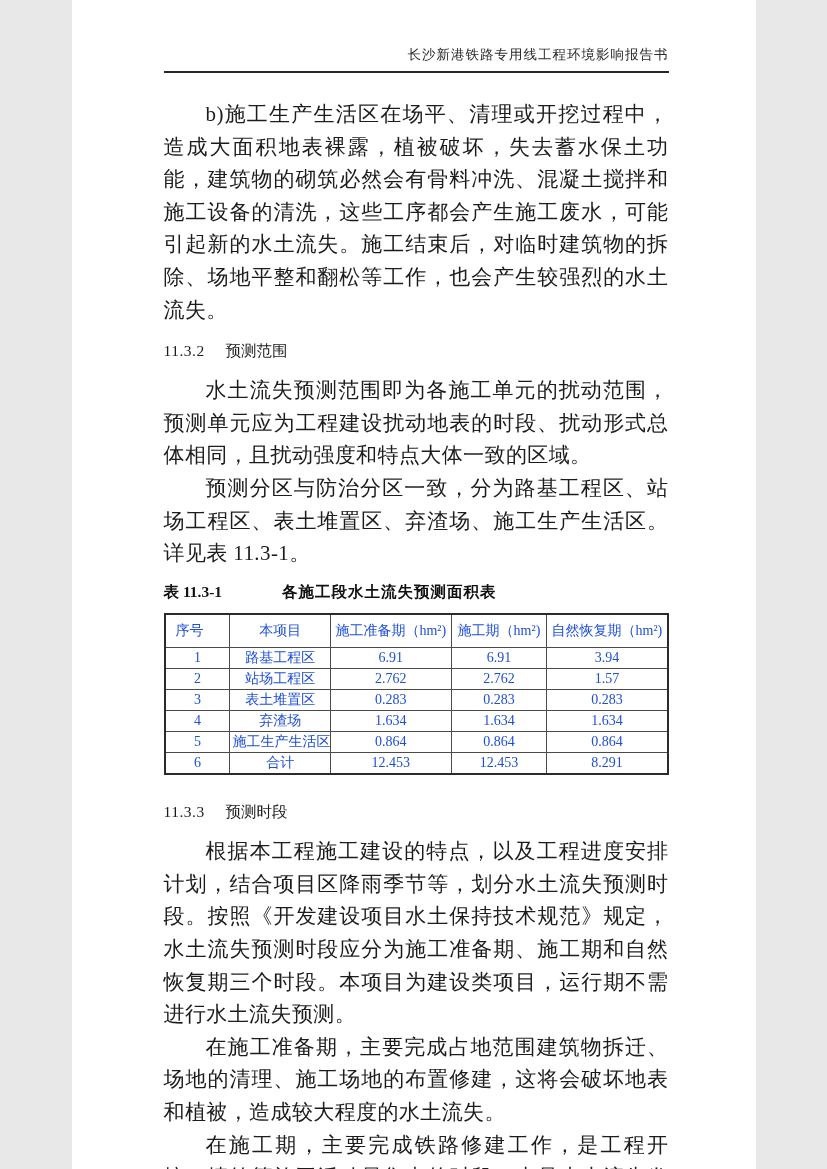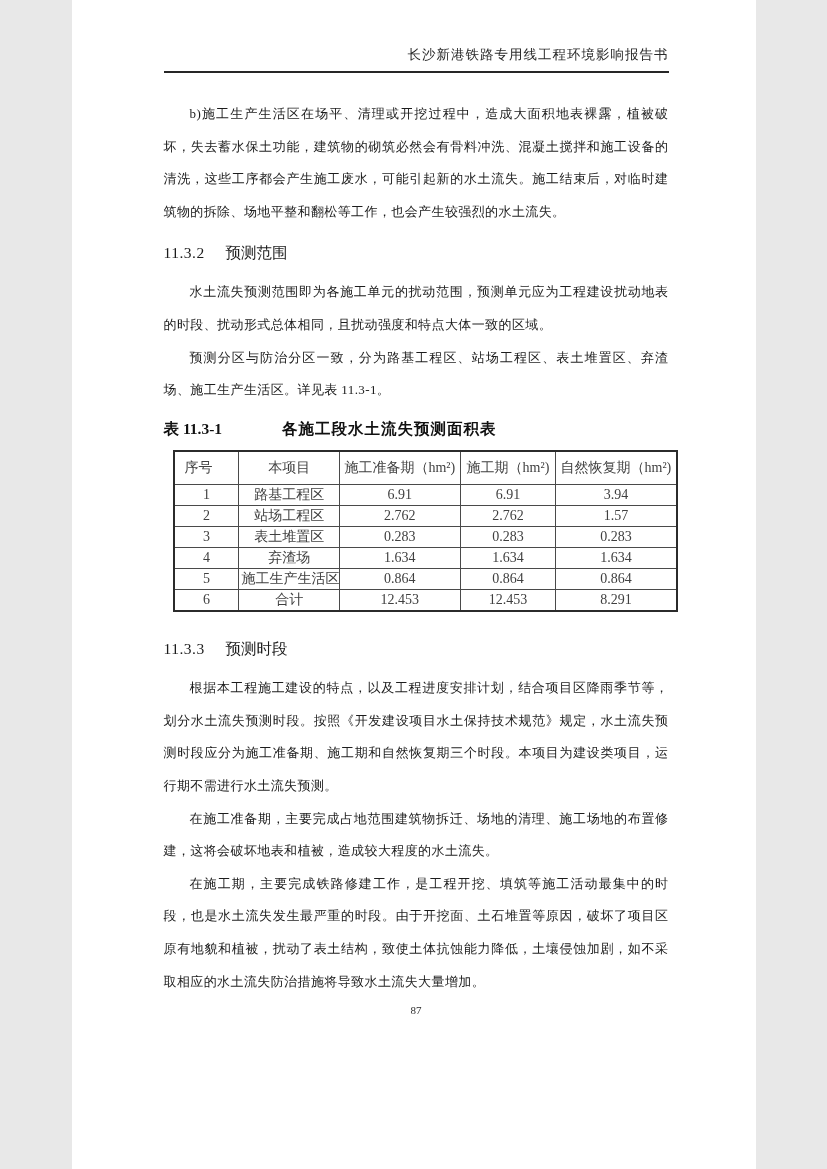--- a/index.html
+++ b/index.html
@@ -23,21 +23,21 @@
     color: #2a2a2a;
     padding-bottom: 7px;
   }
   .header-rule {
     border-top: 2px solid #262626;
     height: 0;
   }
   
   .doc-body { padding-top: 25px; }
   .body-para {
-    font-size: 13px;
+    font-size: 21px;
     line-height: 32.6px;
     text-align: justify;
     text-indent: 2em;
     color: #1c1c1c;
     letter-spacing: 0.4px;
   }
   .section-heading {
     font-size: 15.5px;
     font-weight: normal;
     line-height: 32px;
@@ -57,23 +57,22 @@
     margin-left: 56px;
     font-family: "Liberation Sans", "DejaVu Sans", sans-serif;
     letter-spacing: 1px;
   }
   
   table.area-table {
     width: 100%;
     border-collapse: collapse;
     border: 2px solid #2b2b2b;
     font-size: 14px;
-    color: #404040;
+    color: #1d4ed8;
     table-layout: fixed;
-    margin-left: 9px;
   }
   table.area-table th,
   table.area-table td {
     border: 1px solid #4a4a4a;
     text-align: center;
     vertical-align: middle;
     font-weight: normal;
     padding: 1px 2px;
     overflow: hidden;
     white-space: nowrap;

